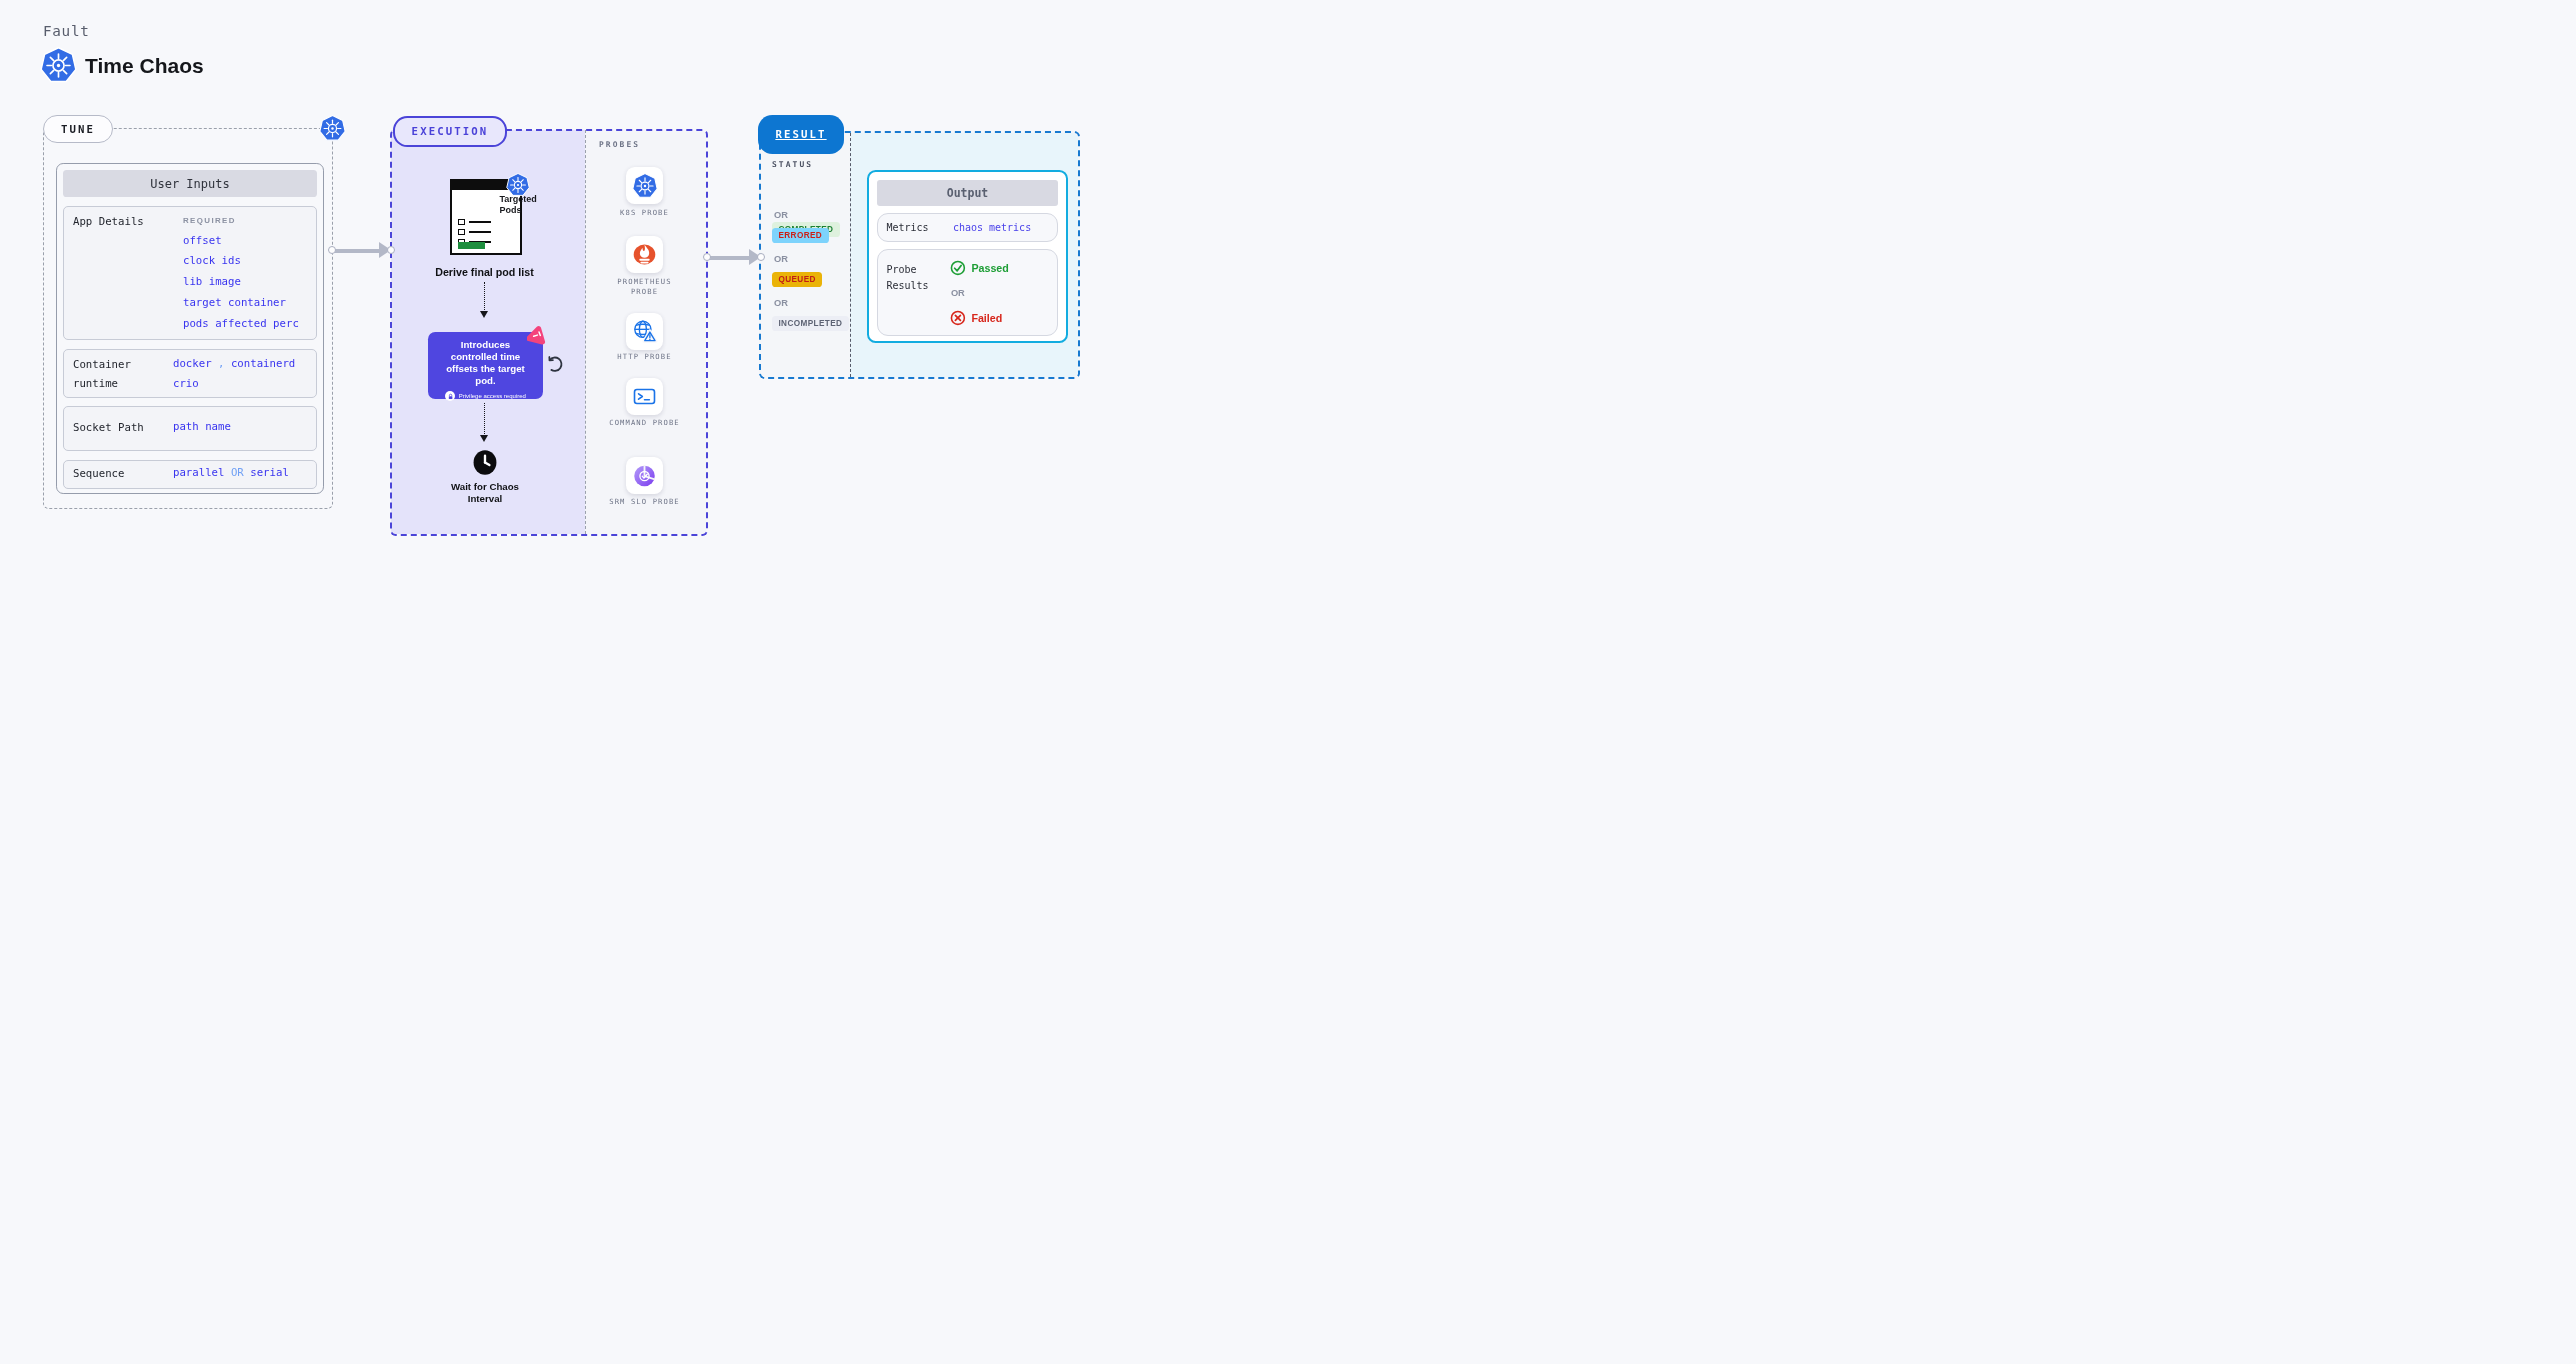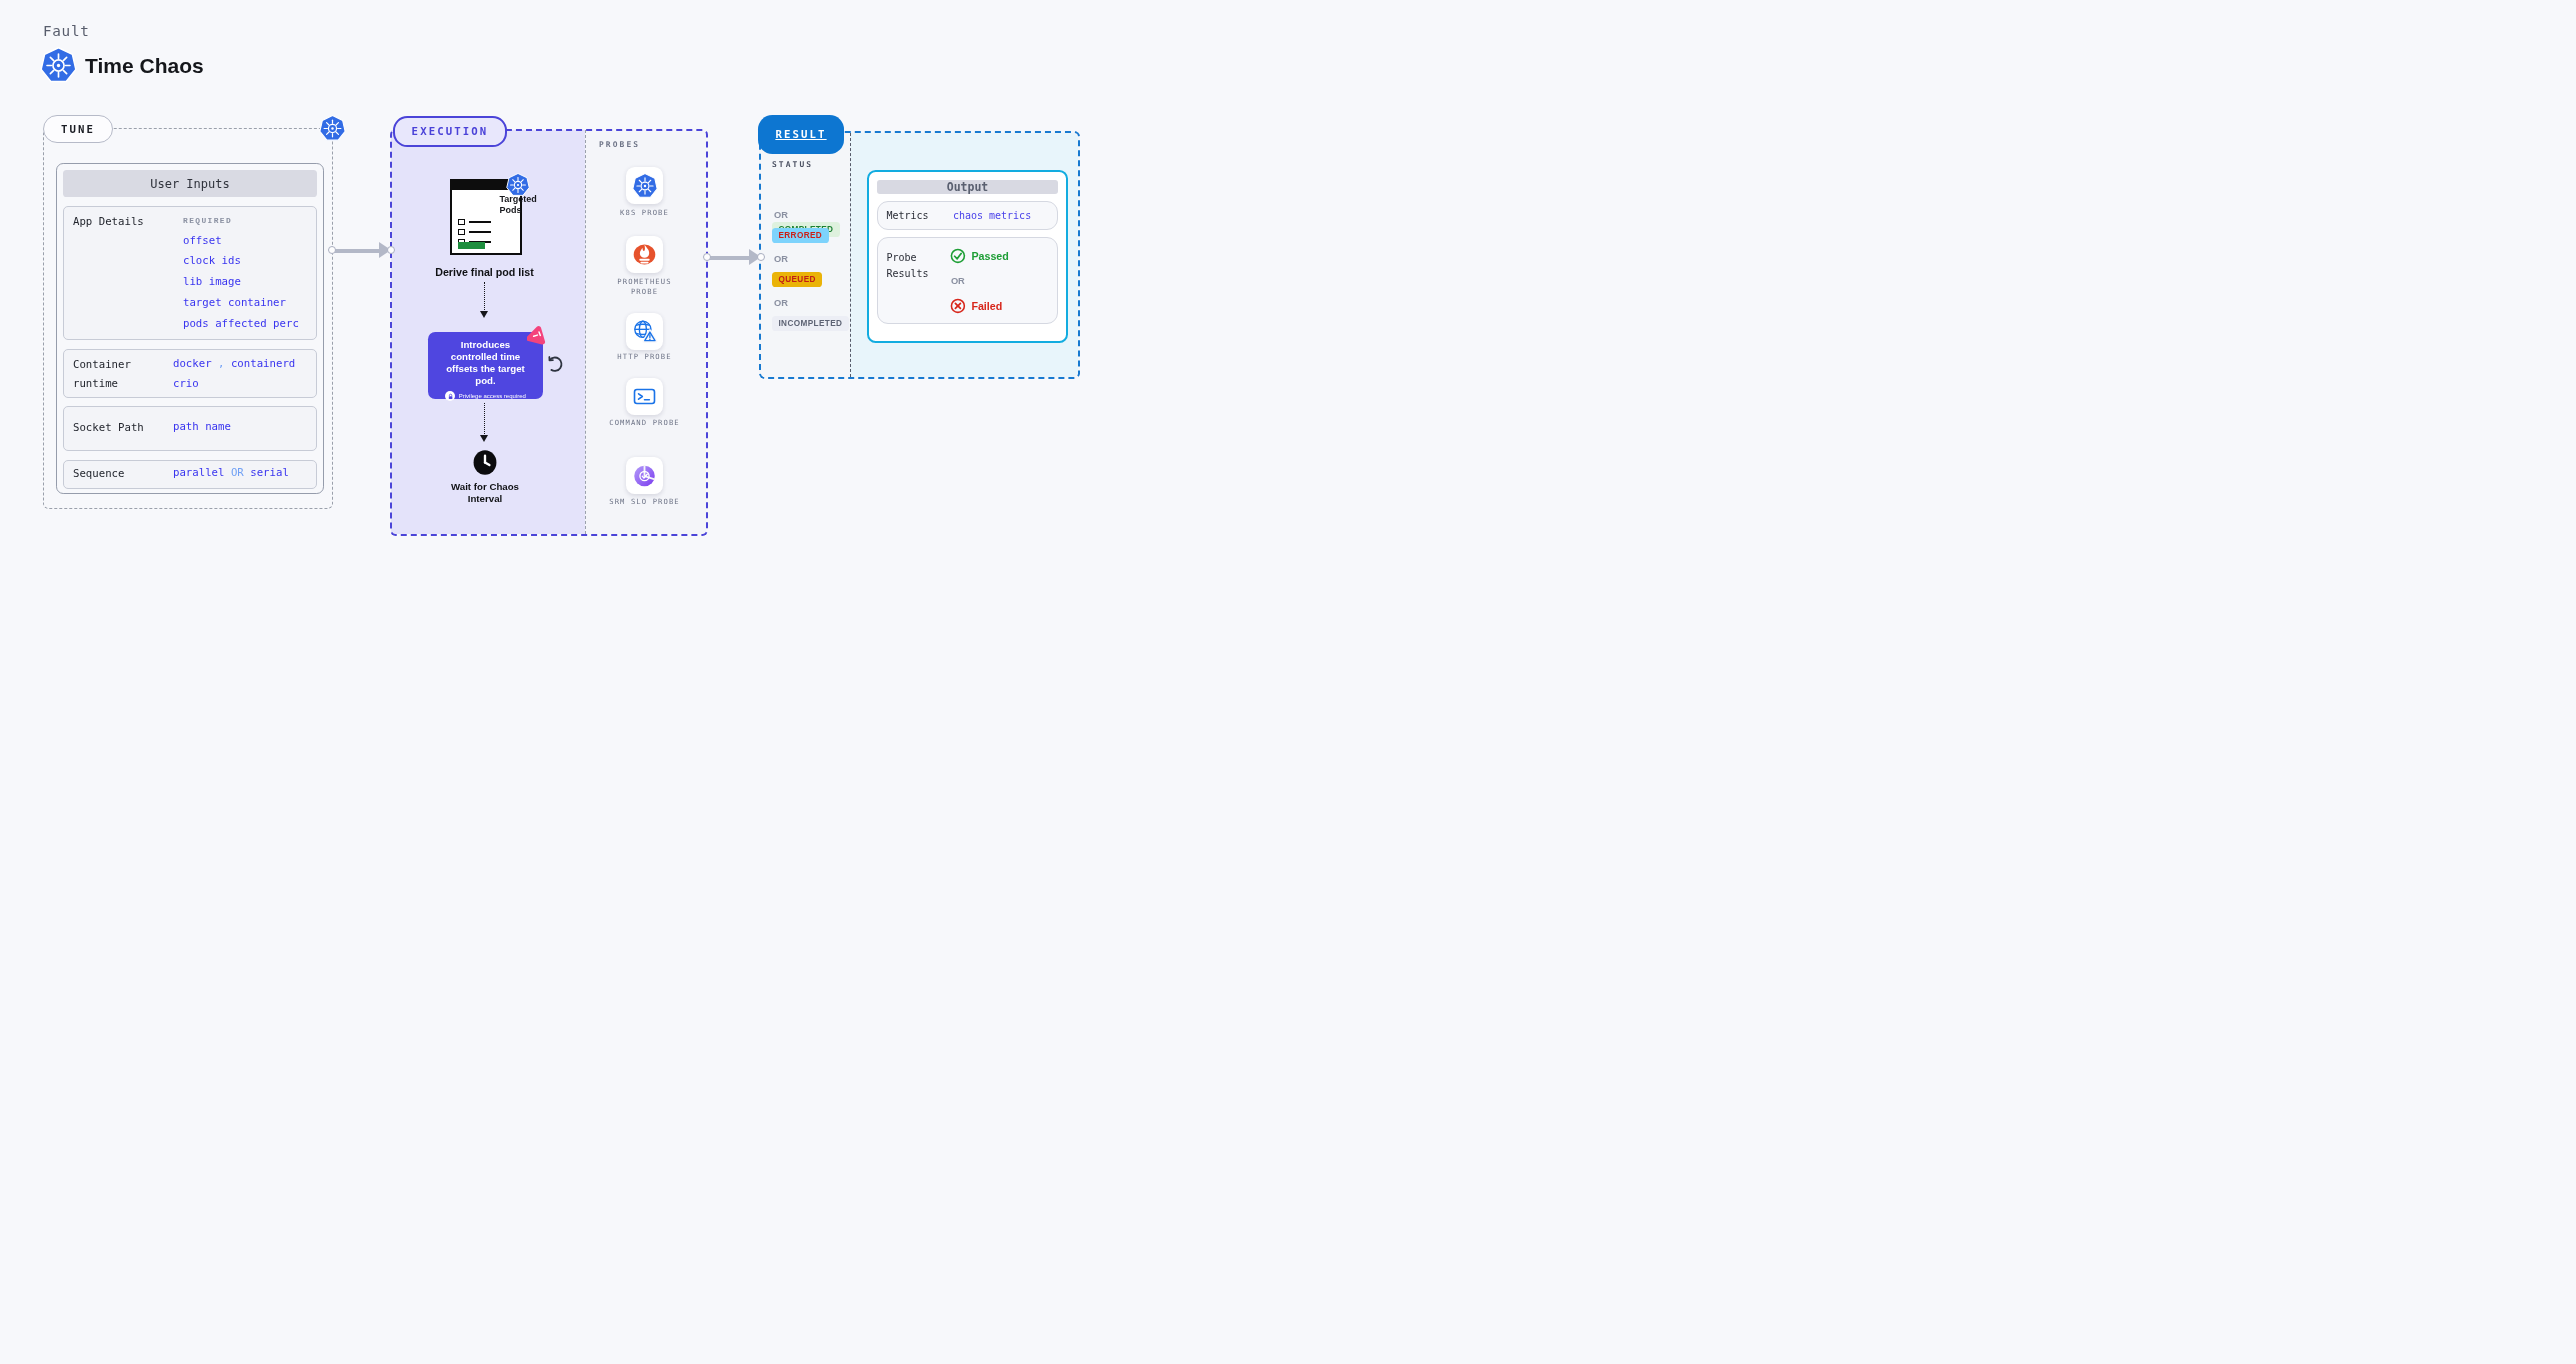--- a/index.html
+++ b/index.html
@@ -22,21 +22,21 @@
   .tune-rect{border:1.4px dashed #9aa0ab;}
   .exec-rect{border:2.1px dashed #4b44d8;}
   .result-rect{border:2.1px dashed #1779d0;background:#f4f6f9;}
 
   
   .ui-card{position:absolute;border:1.8px solid #959cab;border-radius:7.2px;box-sizing:border-box;}
   .ui-head{position:absolute;background:#d9dae3;border-radius:3.6px;display:flex;align-items:center;
            justify-content:center;color:#30333c;font-size:12px;}
   .row-card{position:absolute;border:1.1px solid #c7cbd6;border-radius:5px;background:#f3f4f8;box-sizing:border-box;}
   .row-label{position:absolute;color:#23262e;font-size:10.7px;line-height:18.6px;white-space:pre-line;}
-  .req{position:absolute;color:#8b91a2;font-size:7.9px;letter-spacing:1.4px;font-family:Liberation Mono, monospace;font-weight:bold;}
+  .req{position:absolute;color:#8b91a2;font-size:7.9px;letter-spacing:1.4px;font-family:Liberation Sans, sans-serif;font-weight:bold;}
   .blue-link{position:absolute;color:#3934ef;font-size:10.7px;cursor:pointer;white-space:nowrap;}
   .blue-soft{color:#70a0f5;}
 
   
   .flow-arrow{position:absolute;height:0;z-index:7;}
   .flow-arrow .shaft{position:absolute;left:1.4px;right:8.6px;top:-1.8px;height:3.6px;background:#b3b8c7;}
   .flow-arrow .head{position:absolute;right:-0.7px;top:-8.6px;width:0;height:0;
       border-top:8.6px solid transparent;border-bottom:8.6px solid transparent;border-left:12px solid #b3b8c7;}
   .flow-arrow .dot{position:absolute;width:6.4px;height:6.4px;border:1.8px solid #a9aec0;background:#fdfdfe;border-radius:50%;top:-5px;}
   .flow-arrow .dot.start{left:-5px;}
@@ -81,21 +81,21 @@
   .result-sep{position:absolute;width:0;border-left:1.4px dashed #565b6a;}
   .status-badge{position:absolute;font-family:"Liberation Sans","DejaVu Sans",sans-serif;
                 font-weight:bold;font-size:8.2px;letter-spacing:0.4px;padding:2.9px 6.4px;border-radius:3.6px;}
   .b-completed{background:#def1de;color:#1b8033;}
   .b-errored{background:#7dd3fc;color:#cc1f16;}
   .b-queued{background:#eab308;color:#c21d14;}
   .b-incompleted{background:#eceef5;color:#5d6374;}
   .or-txt{position:absolute;color:#8a90a1;font-size:9.3px;font-family:"Liberation Sans","DejaVu Sans",sans-serif;font-weight:bold;}
 
   .output-box{position:absolute;background:#ffffff;border:2.1px solid #12ace0;border-radius:8.6px;box-sizing:border-box;padding:7.9px;}
-  .output-head{height:14px;background:#d8d9e2;border-radius:2.9px;display:flex;align-items:center;justify-content:center;
+  .output-head{height:26px;background:#d8d9e2;border-radius:2.9px;display:flex;align-items:center;justify-content:center;
                color:#5a6070;font-size:11.5px;font-weight:bold;}
   .output-row{border:1.1px solid #d5d8e1;border-radius:11px;background:#f7f8fb;margin-top:7.2px;position:relative;box-sizing:border-box;}
   .o-label{position:absolute;left:8.6px;color:#2b2e37;font-size:10px;line-height:15.8px;white-space:pre-line;}
   .o-value{position:absolute;color:#4a42ea;font-size:10px;cursor:pointer;}
   .pf-row{position:absolute;display:flex;align-items:center;gap:5.7px;
           font-family:"Liberation Sans","DejaVu Sans",sans-serif;font-weight:bold;font-size:10.7px;}
   .pf-pass{color:#1d9e35;}
   .pf-fail{color:#d7261b;}
 </style>
 </head>

